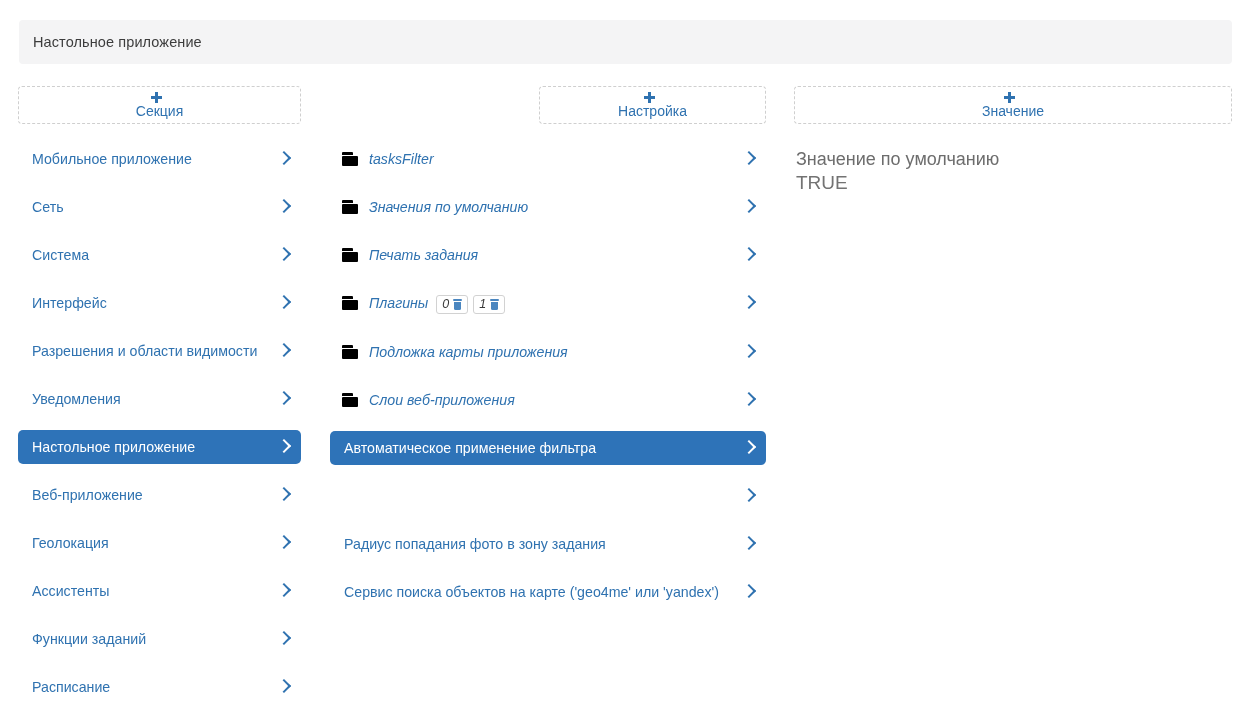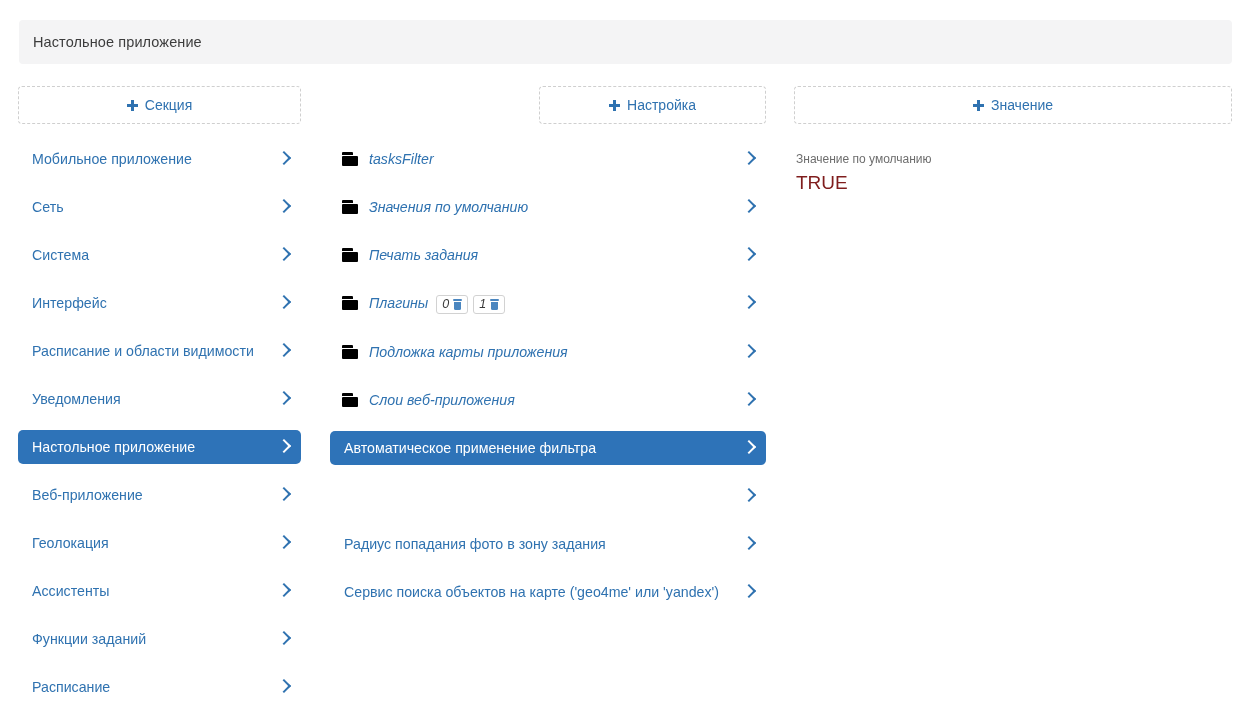--- a/index.html
+++ b/index.html
@@ -39,20 +39,21 @@
   .add-btn {
     height: 38px;
     border: 1px dashed #cfcfcf;
     border-radius: 4px;
     background: #fff;
     display: flex; align-items: center; justify-content: center;
     color: #2f72b0;
     font-size: 14px;
     cursor: pointer;
     user-select: none;
+    flex-direction: column;
   }
   .plus-icon {
     display: inline-block;
     position: relative;
     width: 11px; height: 11px;
     margin-right: 7px;
     flex: 0 0 auto;
   }
   .plus-icon::before, .plus-icon::after {
     content: "";
@@ -161,27 +162,27 @@
     position: absolute;
     left: 1px; top: 3px;
     width: 7px; height: 8px;
     background: #4a86c0;
     border-radius: 0 0 1.5px 1.5px;
   }
 
   
   .value-block { margin-top: 26px; padding-left: 2px; }
   .value-caption {
-    font-size: 12px;
+    font-size: 18px;
     color: #6d6d6d;
     line-height: 18px;
   }
   .value-text {
     font-size: 19px;
-    color: #7f1d1d;
+    color: #737373;
     line-height: 26px;
     margin-top: 2px;
   }
 </style>
 </head>
 <body>
 
 <div class="page">
 
   <div class="header-bar">
@@ -204,21 +205,21 @@
         </div>
         <div class="row">
           <span class="row-label">Система</span>
           <span class="chevron"></span>
         </div>
         <div class="row">
           <span class="row-label">Интерфейс</span>
           <span class="chevron"></span>
         </div>
         <div class="row">
-          <span class="row-label">Расписание и области видимости</span>
+          <span class="row-label">Разрешения и области видимости</span>
           <span class="chevron"></span>
         </div>
         <div class="row">
           <span class="row-label">Уведомления</span>
           <span class="chevron"></span>
         </div>
         <div class="row selected">
           <span class="row-label">Настольное приложение</span>
           <span class="chevron"></span>
         </div>

